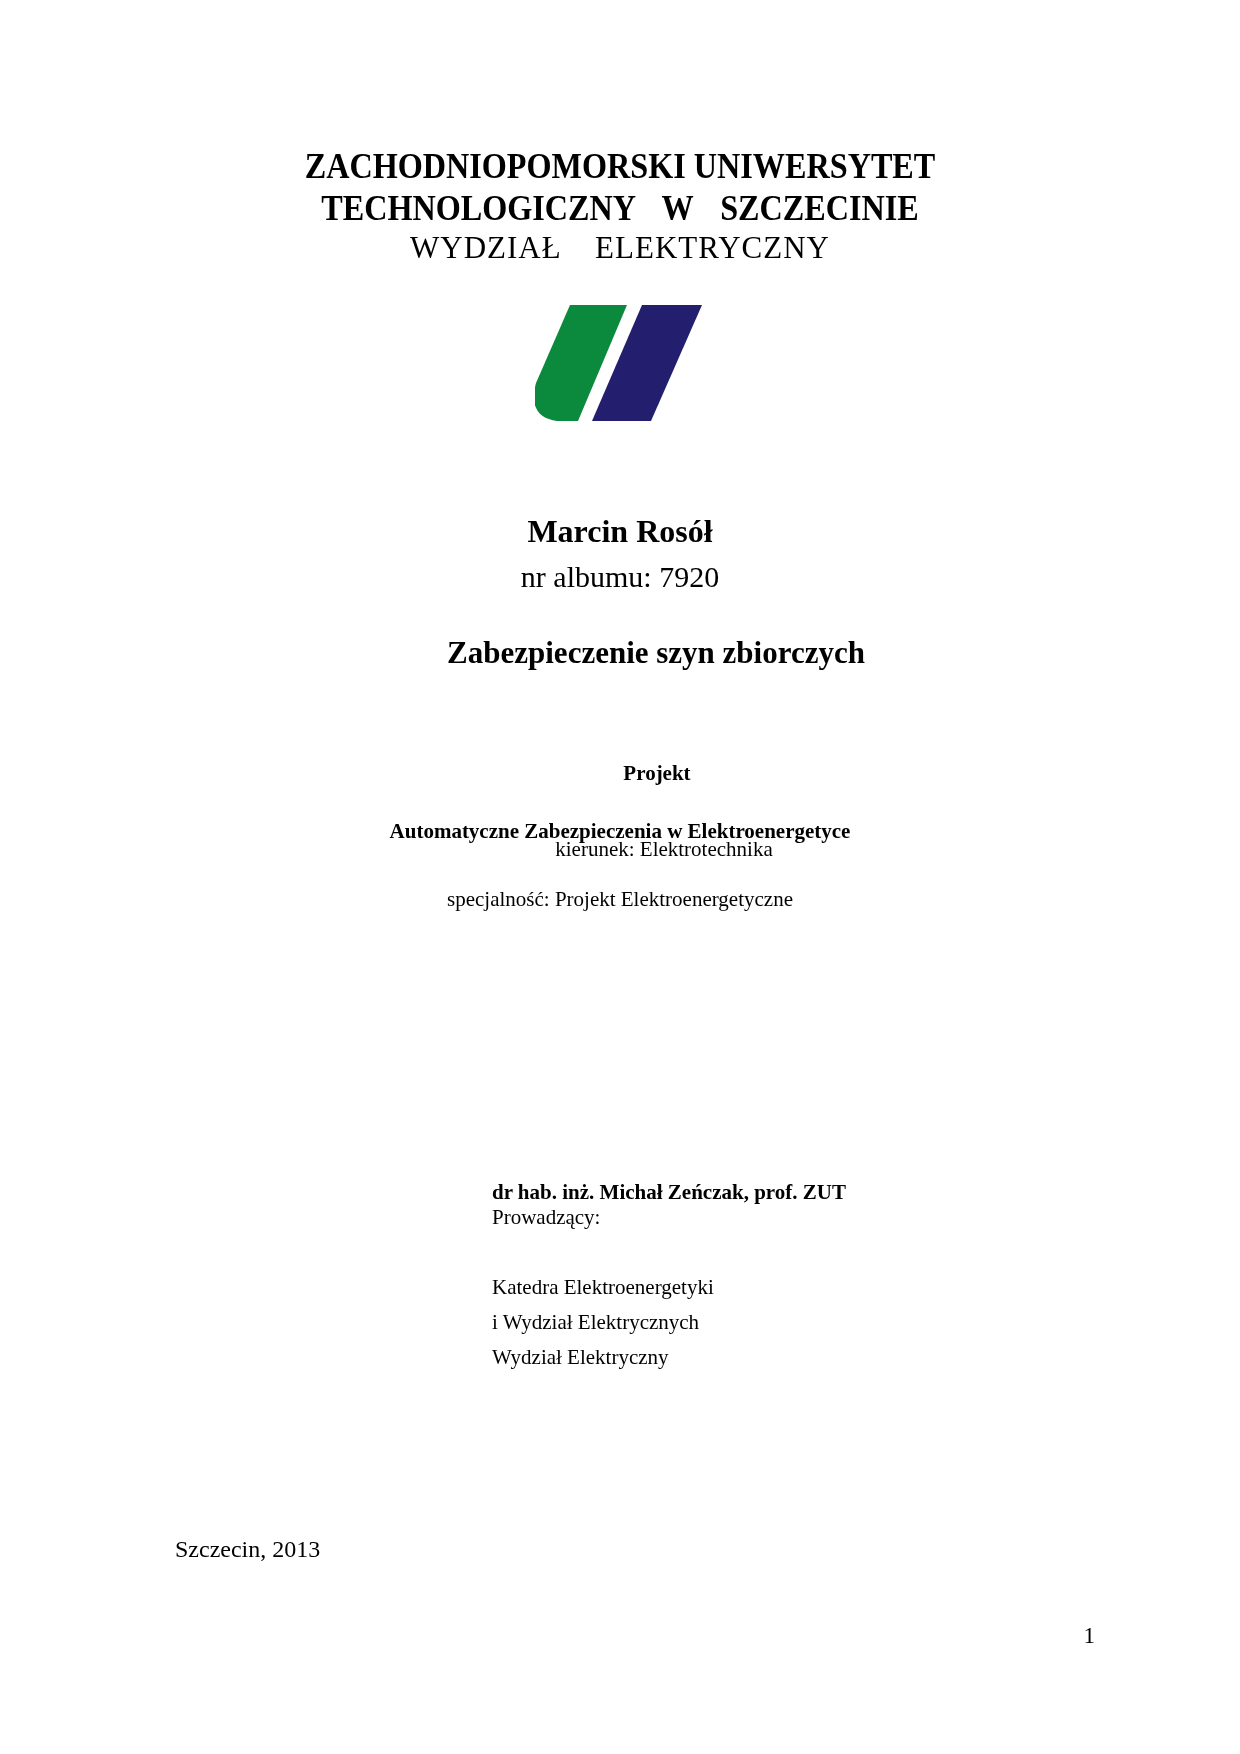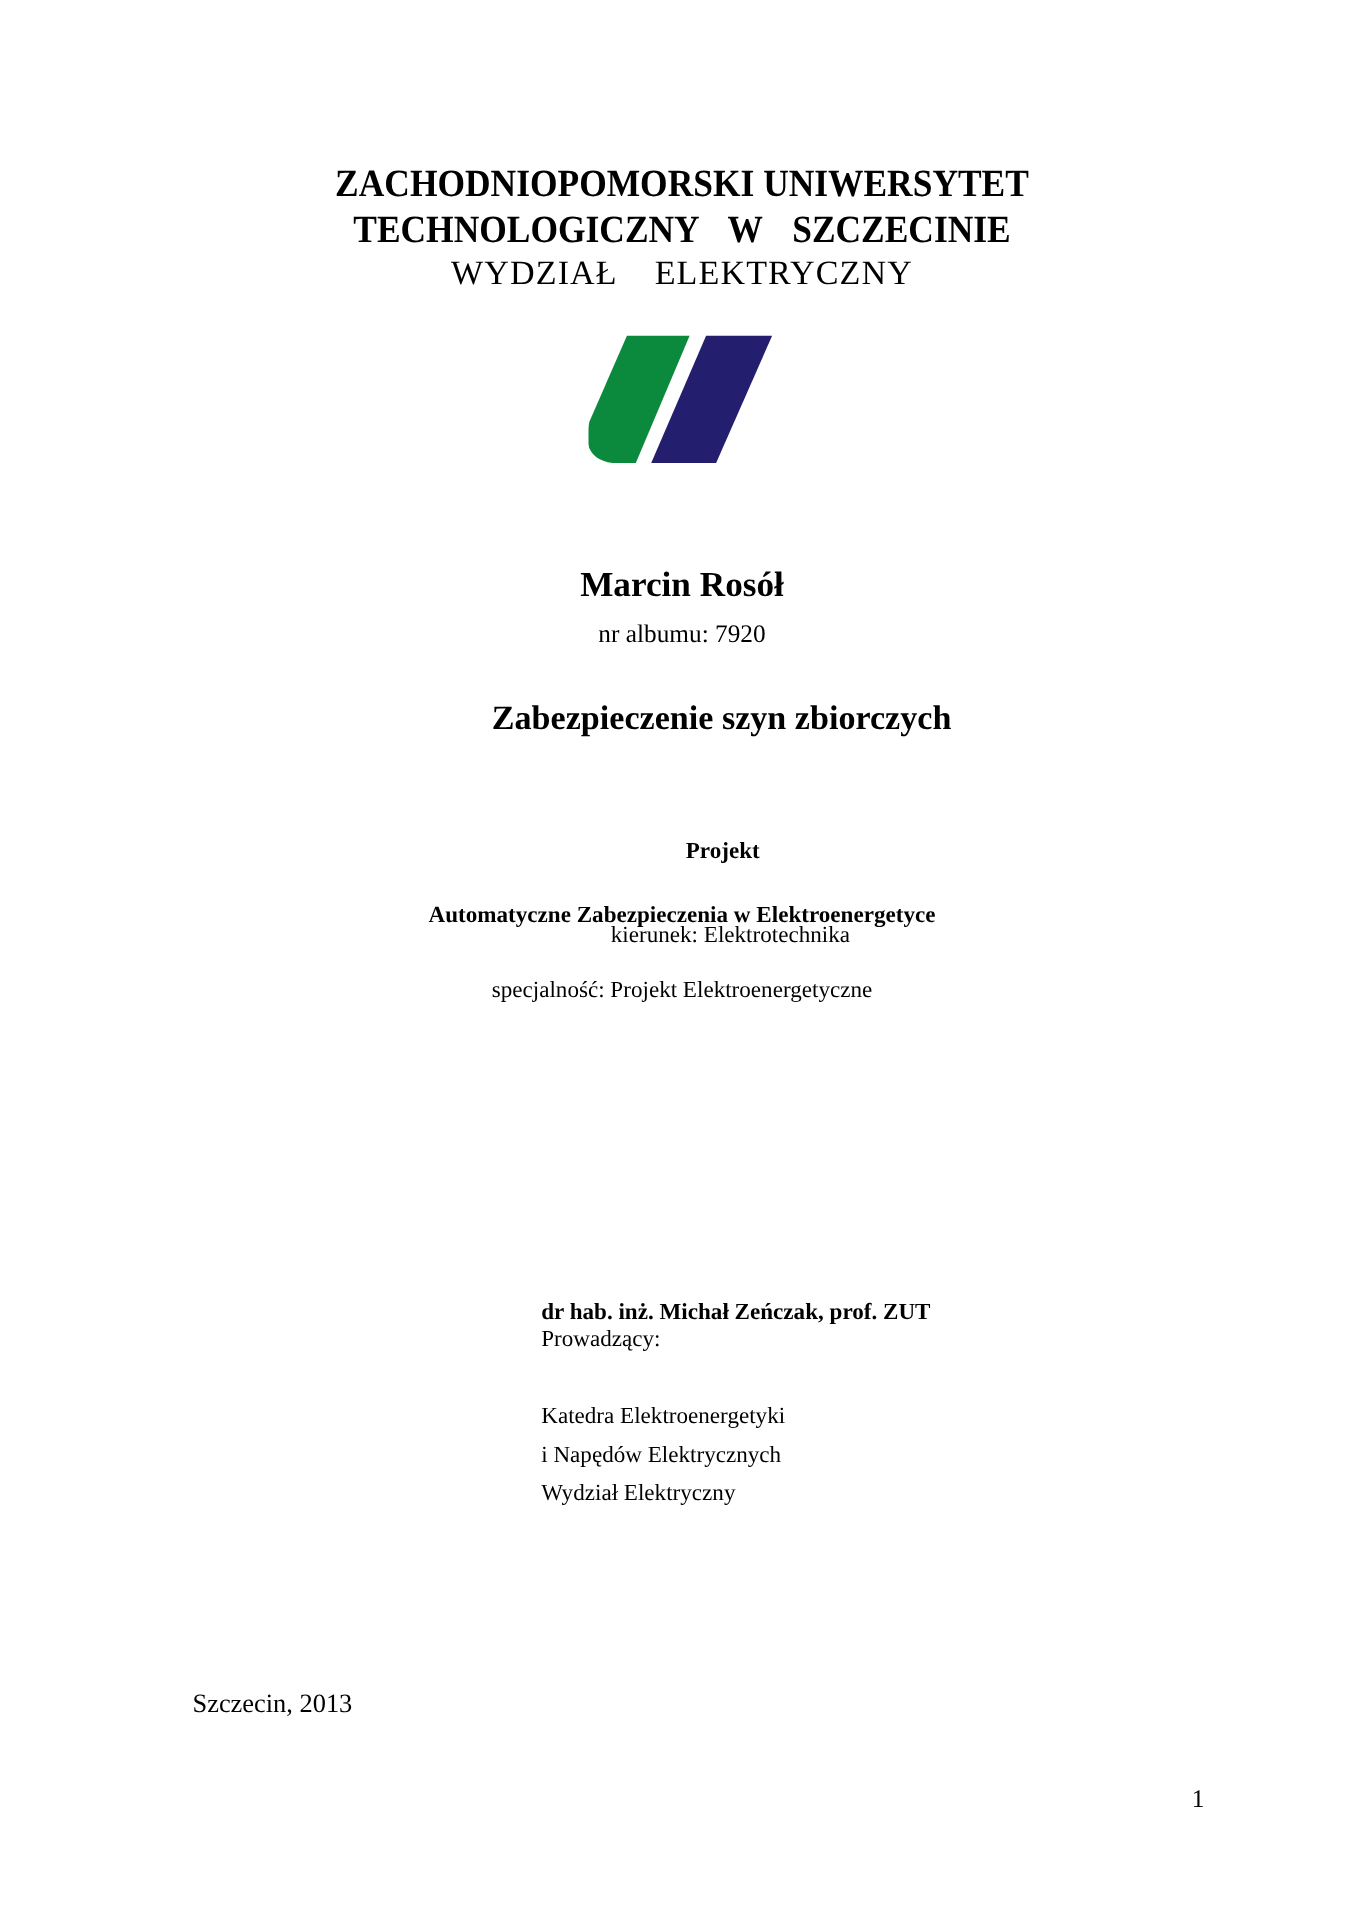--- a/index.html
+++ b/index.html
@@ -41,21 +41,21 @@
       height: 125px;
     }
     .author {
       top: 513px;
       font-weight: bold;
       font-size: 32px;
       line-height: 36px;
     }
     .album {
       top: 563px;
-      font-size: 23px;
+      font-size: 30px;
       line-height: 28px;
     }
     .title {
       top: 635px;
       font-weight: bold;
       font-size: 31px;
       line-height: 36px;
       padding-left: 36px;
     }
     .proj-line {
@@ -113,17 +113,17 @@
 <div class="abs center title">Zabezpieczenie szyn zbiorczych</div>
 
 <div class="abs center proj-line proj-label">Projekt</div>
 <div class="abs center proj-line proj-course">Automatyczne Zabezpieczenia w Elektroenergetyce</div>
 <div class="abs center proj-line proj-field">kierunek: Elektrotechnika</div>
 <div class="abs center proj-line proj-spec">specjalność: Projekt Elektroenergetyczne</div>
 
 <div class="abs supervisor sup-label">Prowadzący:</div>
 <div class="abs supervisor sup-name">dr hab. inż. Michał Zeńczak, prof. ZUT</div>
 <div class="abs supervisor sup-dept1">Katedra Elektroenergetyki</div>
-<div class="abs supervisor sup-dept2">i Napędów Elektrycznych</div>
+<div class="abs supervisor sup-dept2">i Wydział Elektrycznych</div>
 <div class="abs supervisor sup-faculty">Wydział Elektryczny</div>
 
 <div class="abs place-date">Szczecin, 2013</div>
 <div class="abs page-num">1</div>
 
 </body></html>

